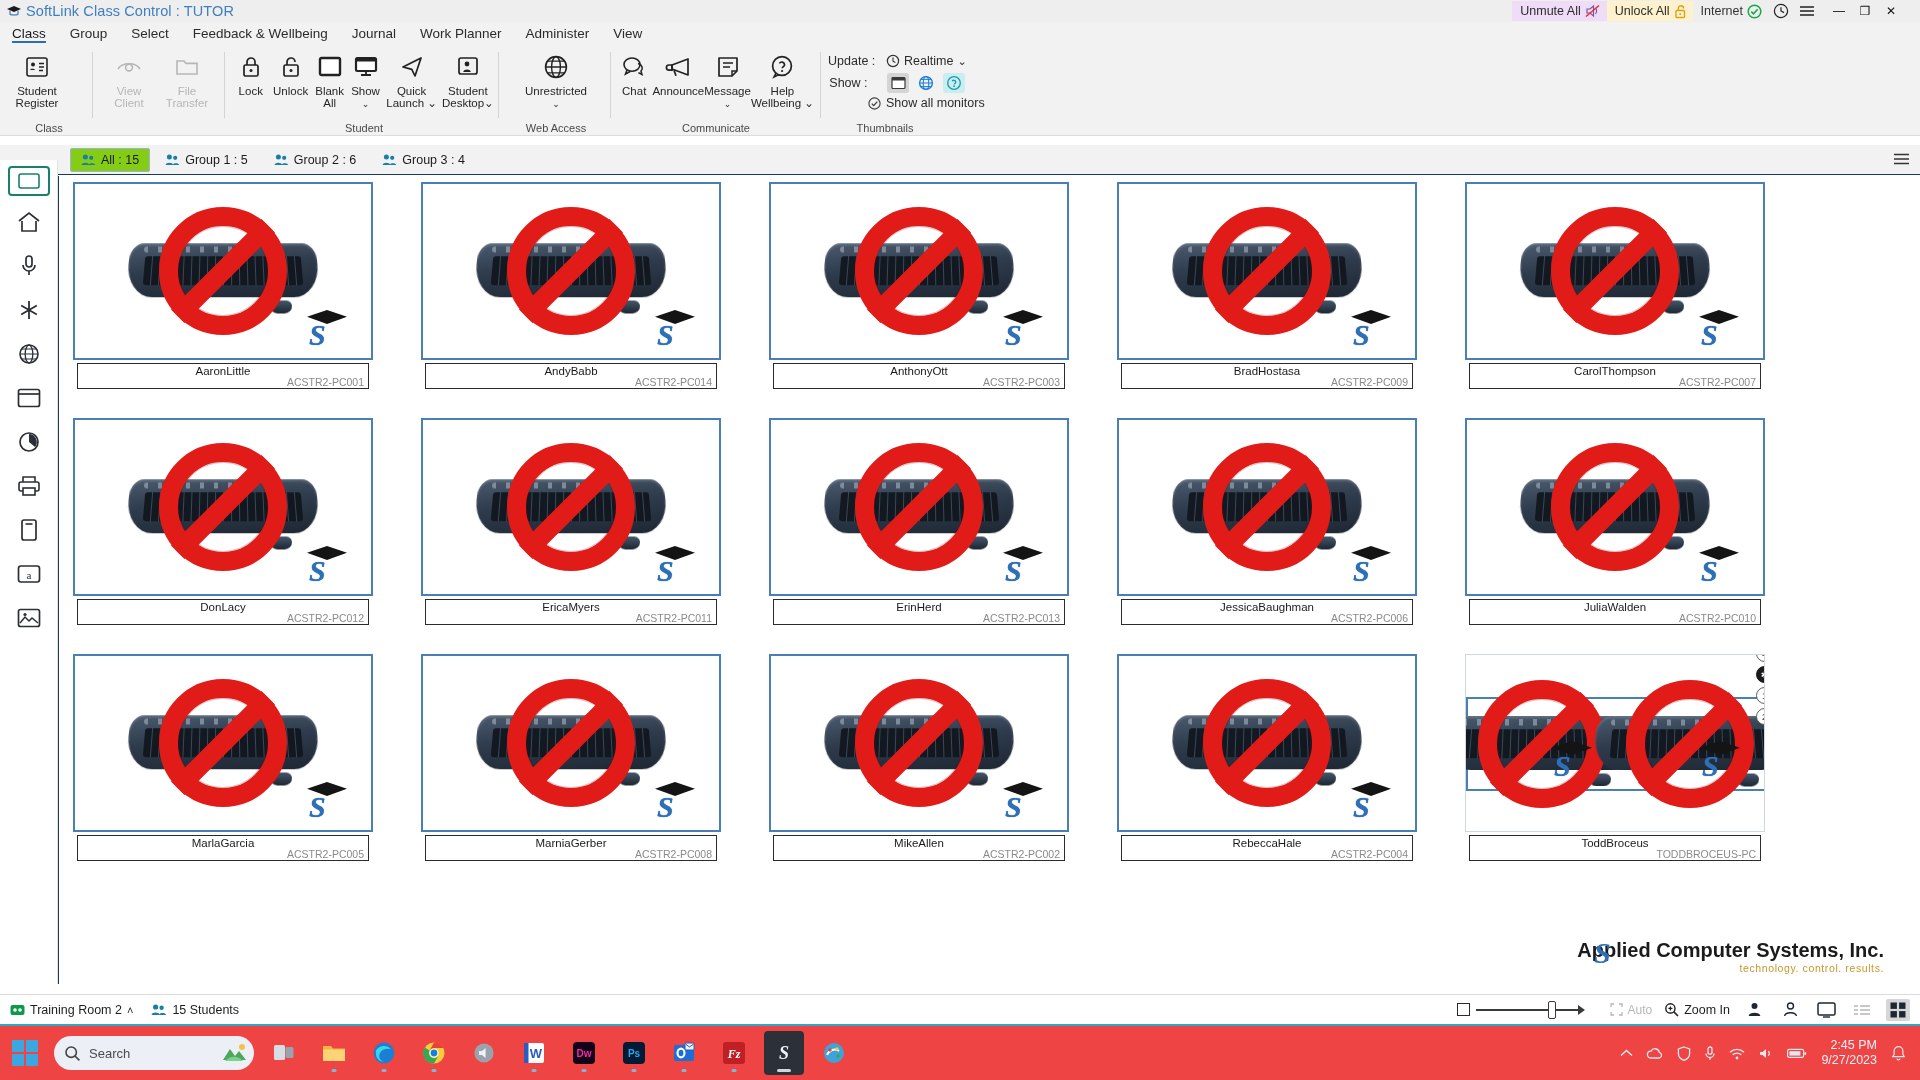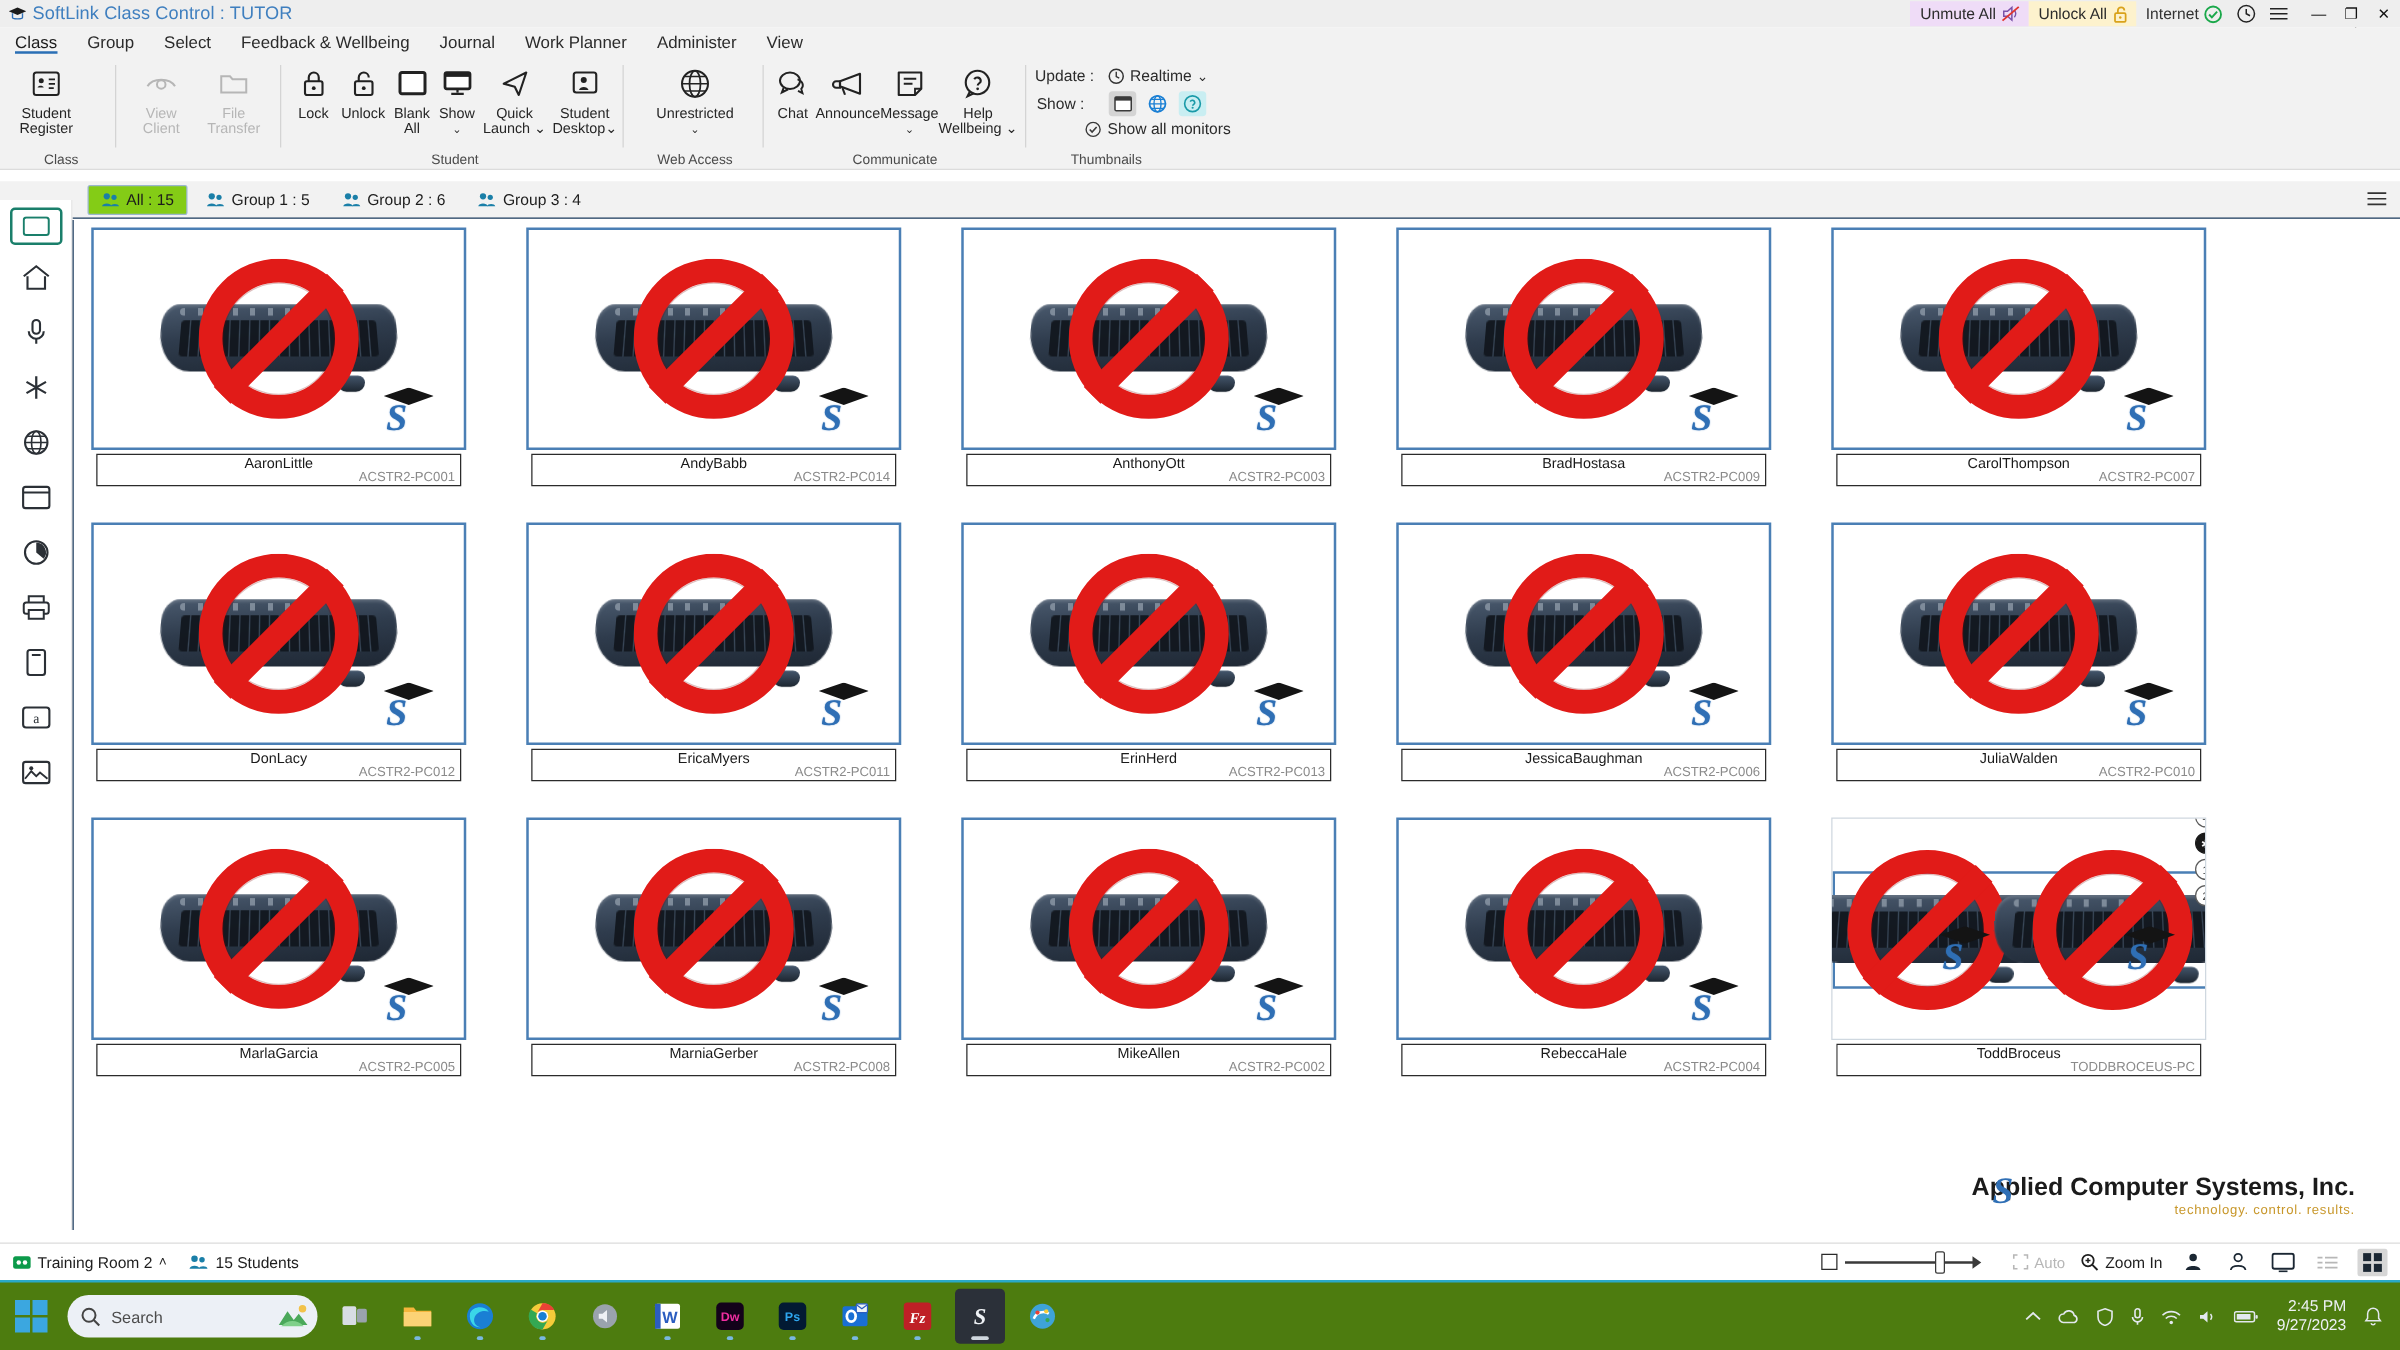--- a/index.html
+++ b/index.html
@@ -16,21 +16,21 @@
   .titlebar {
     position: absolute; top: 0; left: 0; width: 1920px; height: 22px;
     background: #eeeeee;
     display: flex; align-items: center;
   }
   .title-logo { margin-left: 6px; width: 16px; height: 16px; display:flex; align-items:center; justify-content:center; }
   .title-text {
     font-size: 14.5px; color: #3f7fbf; margin-left: 4px; letter-spacing: .1px;
   }
   .title-right {
-    position: absolute; right: 0; top: 0; height: 22px;
+    position: absolute; right: 16px; top: 0; height: 22px;
     display: flex; align-items: center; gap: 0px;
   }
   .chip {
     display: flex; align-items: center; gap: 4px;
     font-size: 12.5px; color: #333; padding: 2px 6px 2px 8px; height: 20px;
   }
   .chip.unmute { background: #efdcf7; color:#2b2b2b; }
   .chip.unlock { background: #fdf2cd; color:#2b2b2b; }
   .chip.internet { background: transparent; }
   .icon-btn-t { width: 26px; height:22px; display:flex; align-items:center; justify-content:center; color:#222; }
@@ -237,21 +237,21 @@
   .knob { position: absolute; top: -8px; width: 8px; height: 18px; background:#fff; border:1.4px solid #3a3a3a; border-radius:2px; }
   .auto { display:flex; align-items:center; gap:4px; font-size:12px; color:#b7b7b7; margin-left:12px; }
   .zoomin { display:flex; align-items:center; gap:5px; font-size:12.5px; color:#1e1e1e; }
   .viewbtn { width: 24px; height: 22px; display:flex; align-items:center; justify-content:center; color:#1b2733; }
   .viewbtn.sel { background: #d6d6d6; border-radius: 2px; }
   .viewbtn.grey { color: #b7b7b7; }
 
   
   .taskbar {
     position: absolute; left: 0; bottom: 0; width: 1920px; height: 56px;
-    background: #4d7c0f; display: flex; align-items: center;
+    background: #ef4444; display: flex; align-items: center;
     border-top: 2px solid #2aa9c9;
   }
   .tb-inner { display: flex; align-items: center; gap: 10px; padding-left: 12px; }
   .winlogo { width: 26px; height: 26px; display:grid; grid-template-columns:1fr 1fr; grid-template-rows:1fr 1fr; gap:2.5px; }
   .winlogo i { background:#3ba7e0; display:block; }
   .searchbox {
     width: 200px; height: 34px; border-radius: 17px; background: #ecf0f6;
     display: flex; align-items: center; gap: 8px; padding: 0 10px; position: relative;
     margin-left: 6px;
   }

